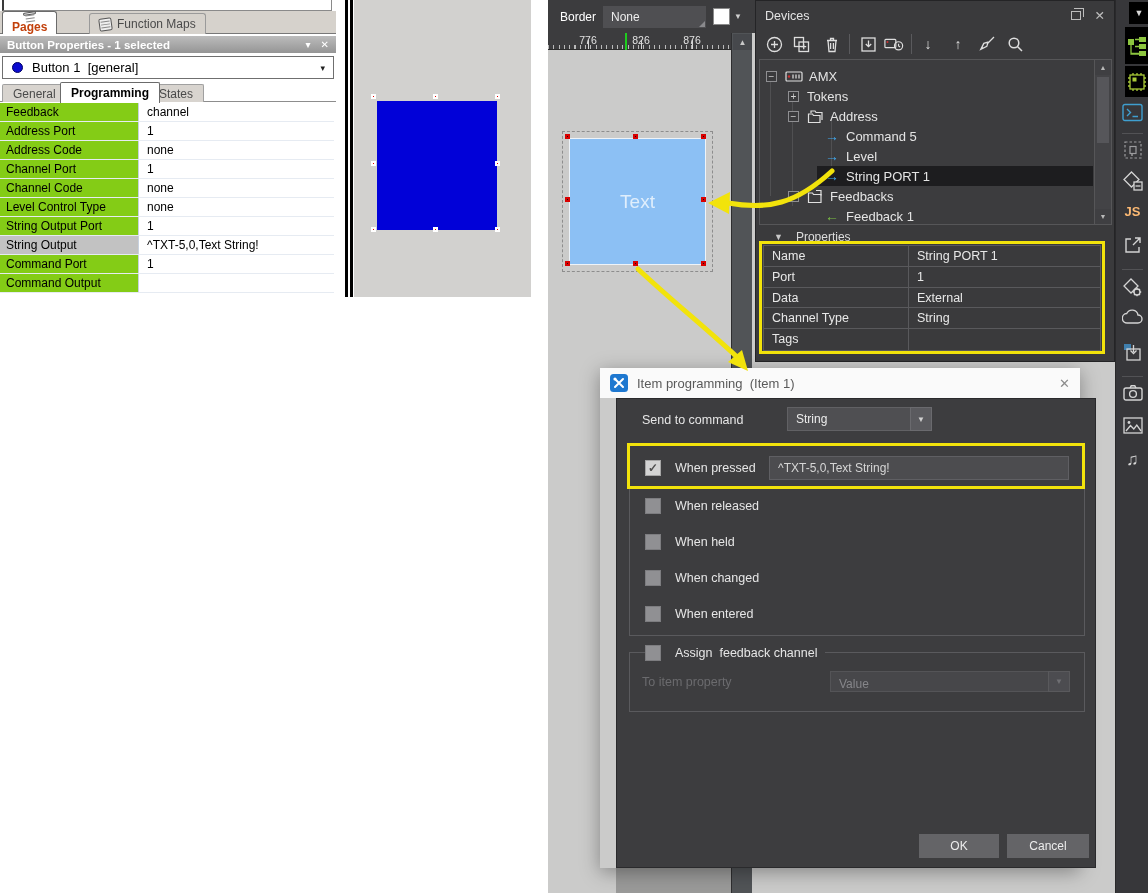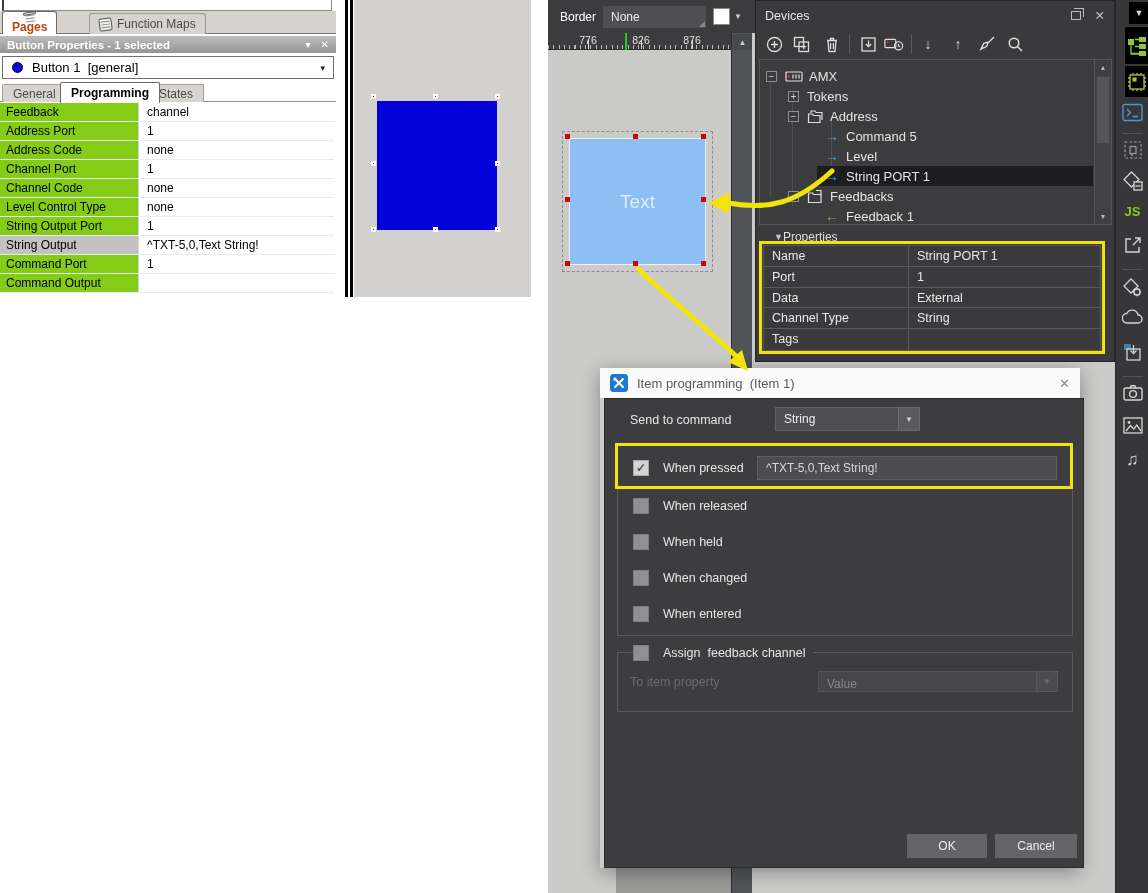--- a/index.html
+++ b/index.html
@@ -90,35 +90,35 @@
           line-height:9px; text-align:center; margin-right:8px; flex:none; }
   .tarrow { font-size:14px; margin-right:7px; flex:none; }
   .tarrow.blue { color:#41a8ec; } .tarrow.green { color:#7cc143; }
   .tico { margin-right:6px; flex:none; }
   .t-scroll { position:absolute; right:0; top:0; width:17px; height:164px; background:#434346; border-left:1px solid #565658; }
   .t-scroll .sb { position:absolute; left:0; width:16px; height:15px; background:#3f3f42; color:#b9b9b9; font-size:7px;
                   display:flex; align-items:center; justify-content:center; }
   .t-thumb { position:absolute; left:2px; top:17px; width:12px; height:66px; background:#56565a; }
   .d-props-header { position:absolute; left:0; top:228px; height:16px; display:flex; align-items:center; font-size:12px; color:#dcdcdc; }
   .d-props-header .chev { margin-left:18px; font-size:9px; color:#c9c9c9; }
-  .d-props-header .ptitle { margin-left:0; }
+  .d-props-header .ptitle { margin-left:13px; }
   .d-props { position:absolute; left:7px; top:244px; width:338px; height:106px; border:1px solid #59595c; font-size:12.5px; }
   .p-row { display:flex; height:20.8px; border-bottom:1px solid #59595c; }
   .p-row:last-child { border-bottom:none; }
   .p-row .plbl { width:145px; border-right:1px solid #59595c; padding:3px 0 0 8px; color:#e8e8e8; }
   .p-row .pval { flex:1; padding:3px 0 0 8px; color:#e8e8e8; }
   .d-highlight { position:absolute; left:3px; top:240px; width:346px; height:113px; border:3px solid #f2e30b;
                  pointer-events:none; z-index:6; }
 
   
   .dlg { left:600px; top:368px; width:480px; height:500px; z-index:20; box-shadow:0 4px 18px rgba(0,0,0,.35); }
   .dlg-title { height:30px; background:#fafafa; display:flex; align-items:center; padding:0 10px;
                font-size:13px; color:#5a5a5a; }
   .dlg-title .dclose { margin-left:auto; color:#8b8b8b; font-size:13px; }
-  .dlg-body { position:absolute; left:4px; top:30px; width:480px; height:470px; background:#3d3d3f;
+  .dlg-body { position:absolute; left:16px; top:30px; width:480px; height:470px; background:#3d3d3f;
               border:1px solid #2a2a2c; color:#e6e6e6; font-size:12.5px; }
   .send-lbl { position:absolute; left:25px; top:14px; }
   .dd { position:absolute; background:#4f4f52; border:1px solid #616164; color:#ececec; font-size:12px;
         display:flex; align-items:center; padding-left:8px; }
   .dd .ddarrow { position:absolute; right:-1px; top:-1px; bottom:-1px; width:22px; background:#5a5a5e;
                  border:1px solid #6a6a6e; display:flex; align-items:center; justify-content:center;
                  color:#d0d0d0; font-size:8px; }
   .dd.disabled { background:#47474a; border-color:#545457; color:#86868a; }
   .dd.disabled .ddarrow { background:#4c4c50; border-color:#59595c; color:#6f6f73; }
   .grp { position:absolute; border:1px solid #5a5a5d; }
@@ -134,21 +134,21 @@
                 background:#3d3d3f; padding:0 8px 0 0; }
   .dim-lbl { position:absolute; left:25px; top:267px; color:#6b6b6e; }
   .dbtn { position:absolute; width:80px; height:24px; background:#646467; color:#ececec; font-size:12px;
           display:flex; align-items:center; justify-content:center; }
 
   
   .appbar { left:1115px; top:0; width:33px; height:893px; background:#37373a; border-left:1px solid #29292b; }
   .ab-item { position:absolute; left:0; width:33px; display:flex; align-items:center; justify-content:center; }
   .ab-black { position:absolute; background:#000; display:flex; align-items:center; justify-content:center; }
   .ab-sep { position:absolute; left:6px; width:21px; height:1px; background:#525255; }
-  .js-lbl { color:#84cc16; font-weight:bold; font-size:13px; }
+  .js-lbl { color:#fdba74; font-weight:bold; font-size:13px; }
   .glyph-white { color:#d8d8d8; }
 
   
   .overlay { left:0; top:0; width:1148px; height:893px; pointer-events:none; z-index:40; }
   svg { display:block; }
 </style>
 </head>
 <body>
 
 <div class="stage">

